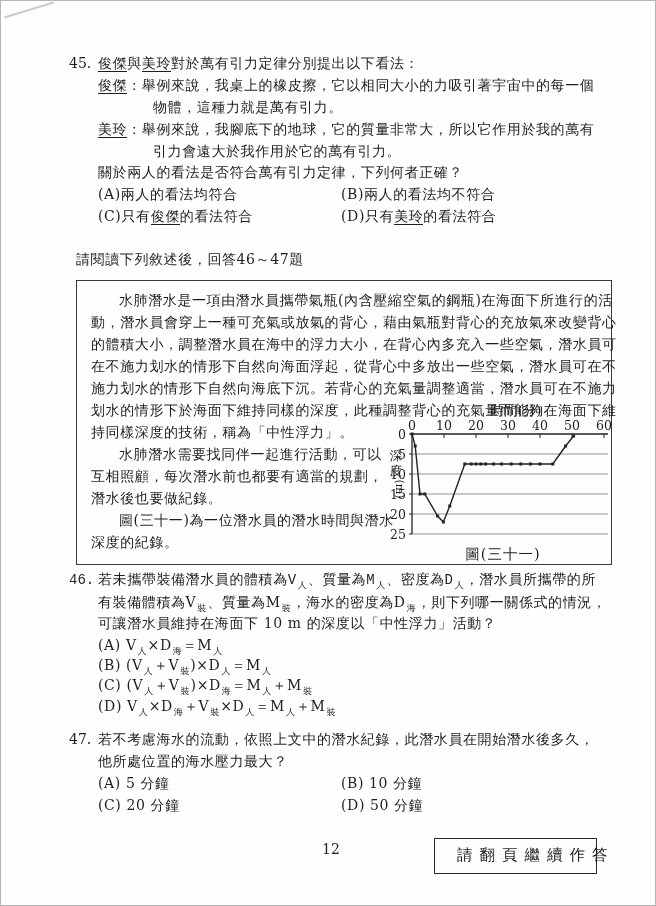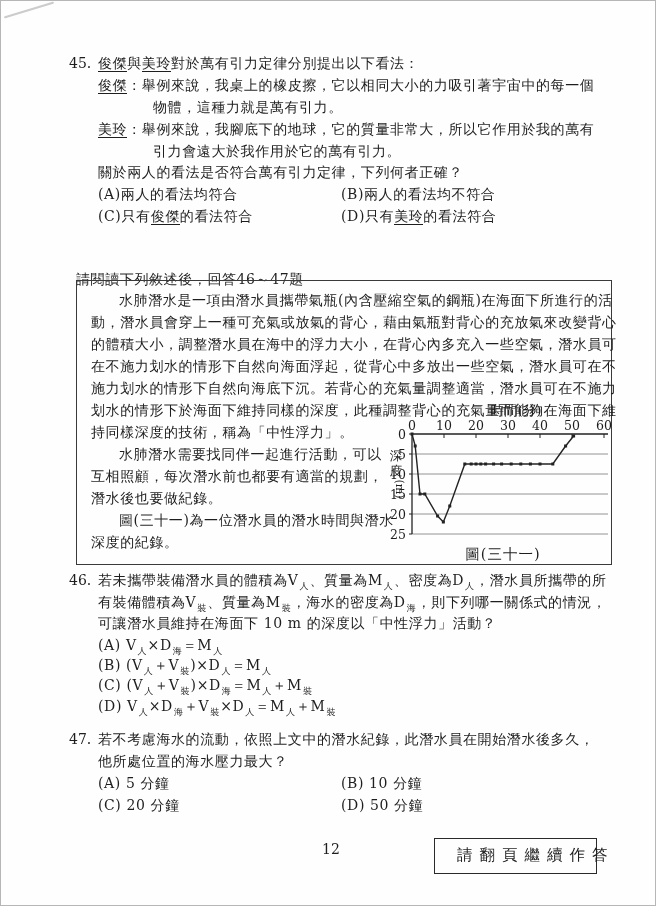--- a/index.html
+++ b/index.html
@@ -8,21 +8,21 @@
         font-family:"DejaVu Serif","Liberation Serif",serif;font-size:14px;letter-spacing:0.6px;}
   .blk{position:absolute;left:0;width:656px;}
   .ln{position:absolute;height:22px;line-height:22px;white-space:nowrap;}
   .num{position:absolute;left:68px;letter-spacing:0;}
   .tx{left:97px;}
   .hang{left:152px;}
   .cellA{position:absolute;left:97px;}
   .cellB{position:absolute;left:340px;}
   .u{border-bottom:1px solid #1e1e1e;padding-bottom:0px;}
   .sub{font-size:9px;vertical-align:-4px;letter-spacing:0;margin:0 1px;}
-  .instr{position:absolute;left:75px;top:267px;height:22px;line-height:22px;white-space:nowrap;}
+  .instr{position:absolute;left:75px;top:247px;height:22px;line-height:22px;white-space:nowrap;}
   .pbox{position:absolute;left:75px;top:279px;width:536px;height:285px;border:1px solid #3a3a3a;box-sizing:border-box;}
   .pln{position:absolute;left:14px;height:22px;line-height:22px;white-space:nowrap;}
   .ind{left:42px;}
   .chart{position:absolute;left:311px;top:122px;width:230px;height:162px;}
   .chart svg{display:block;}
   .chart svg text{font-family:inherit;fill:#1e1e1e;letter-spacing:0;}
   .caption{position:absolute;left:0;top:142px;width:230px;text-align:center;font-size:14.5px;letter-spacing:1px;}
   .pageno{position:absolute;left:300px;top:840px;width:60px;text-align:center;letter-spacing:0;font-size:14px;}
   .contbox{position:absolute;left:433px;top:837px;width:163px;height:36px;border:1.4px solid #2a2a2a;
            box-sizing:border-box;line-height:33px;text-align:center;font-size:15.5px;letter-spacing:7px;text-indent:7px;white-space:nowrap;padding-left:15px;}
@@ -131,21 +131,21 @@
           <rect x="150.5" y="59.5" width="3" height="3" fill="#232323"></rect>
           <rect x="163.3" y="59.5" width="3" height="3" fill="#232323"></rect>
           <rect x="176.10000000000002" y="41.5" width="3" height="3" fill="#232323"></rect>
           <rect x="184.10000000000002" y="31.5" width="3" height="3" fill="#232323"></rect>
         </svg>
       <div class="caption">圖(三十一)</div>
     </div>
   </div>
 
   <div class="blk" style="top:568px;">
-    <div class="ln" style="top:0;left:0;width:655px;">
+    <div class="ln" style="top:0;left:0;width:655px;font-family:Liberation Mono, monospace;">
       <span class="num">46.</span>
       <span class="tx" style="position:absolute;"><span>若未攜帶裝備潛水員的體積為V</span><span class="sub">人</span><span>、質量為M</span><span class="sub">人</span><span>、密度為D</span><span class="sub">人</span><span>，潛水員所攜帶的所</span></span>
     </div>
     <div class="ln tx" style="top:22px;"><span>有裝備體積為V</span><span class="sub">裝</span><span>、質量為M</span><span class="sub">裝</span><span>，海水的密度為D</span><span class="sub">海</span><span>，則下列哪一關係式的情況，</span></div>
     <div class="ln tx" style="top:43px;"><span>可讓潛水員維持在海面下 10 m 的深度以「中性浮力」活動？</span></div>
     <div class="ln tx" style="top:65px;"><span>(A) V</span><span class="sub">人</span><span>×D</span><span class="sub">海</span><span>＝M</span><span class="sub">人</span></div>
     <div class="ln tx" style="top:85px;"><span>(B) (V</span><span class="sub">人</span><span>＋V</span><span class="sub">裝</span><span>)×D</span><span class="sub">人</span><span>＝M</span><span class="sub">人</span></div>
     <div class="ln tx" style="top:105px;"><span>(C) (V</span><span class="sub">人</span><span>＋V</span><span class="sub">裝</span><span>)×D</span><span class="sub">海</span><span>＝M</span><span class="sub">人</span><span>＋M</span><span class="sub">裝</span></div>
     <div class="ln tx" style="top:126px;"><span>(D) V</span><span class="sub">人</span><span>×D</span><span class="sub">海</span><span>＋V</span><span class="sub">裝</span><span>×D</span><span class="sub">人</span><span>＝M</span><span class="sub">人</span><span>＋M</span><span class="sub">裝</span></div>
   </div>

